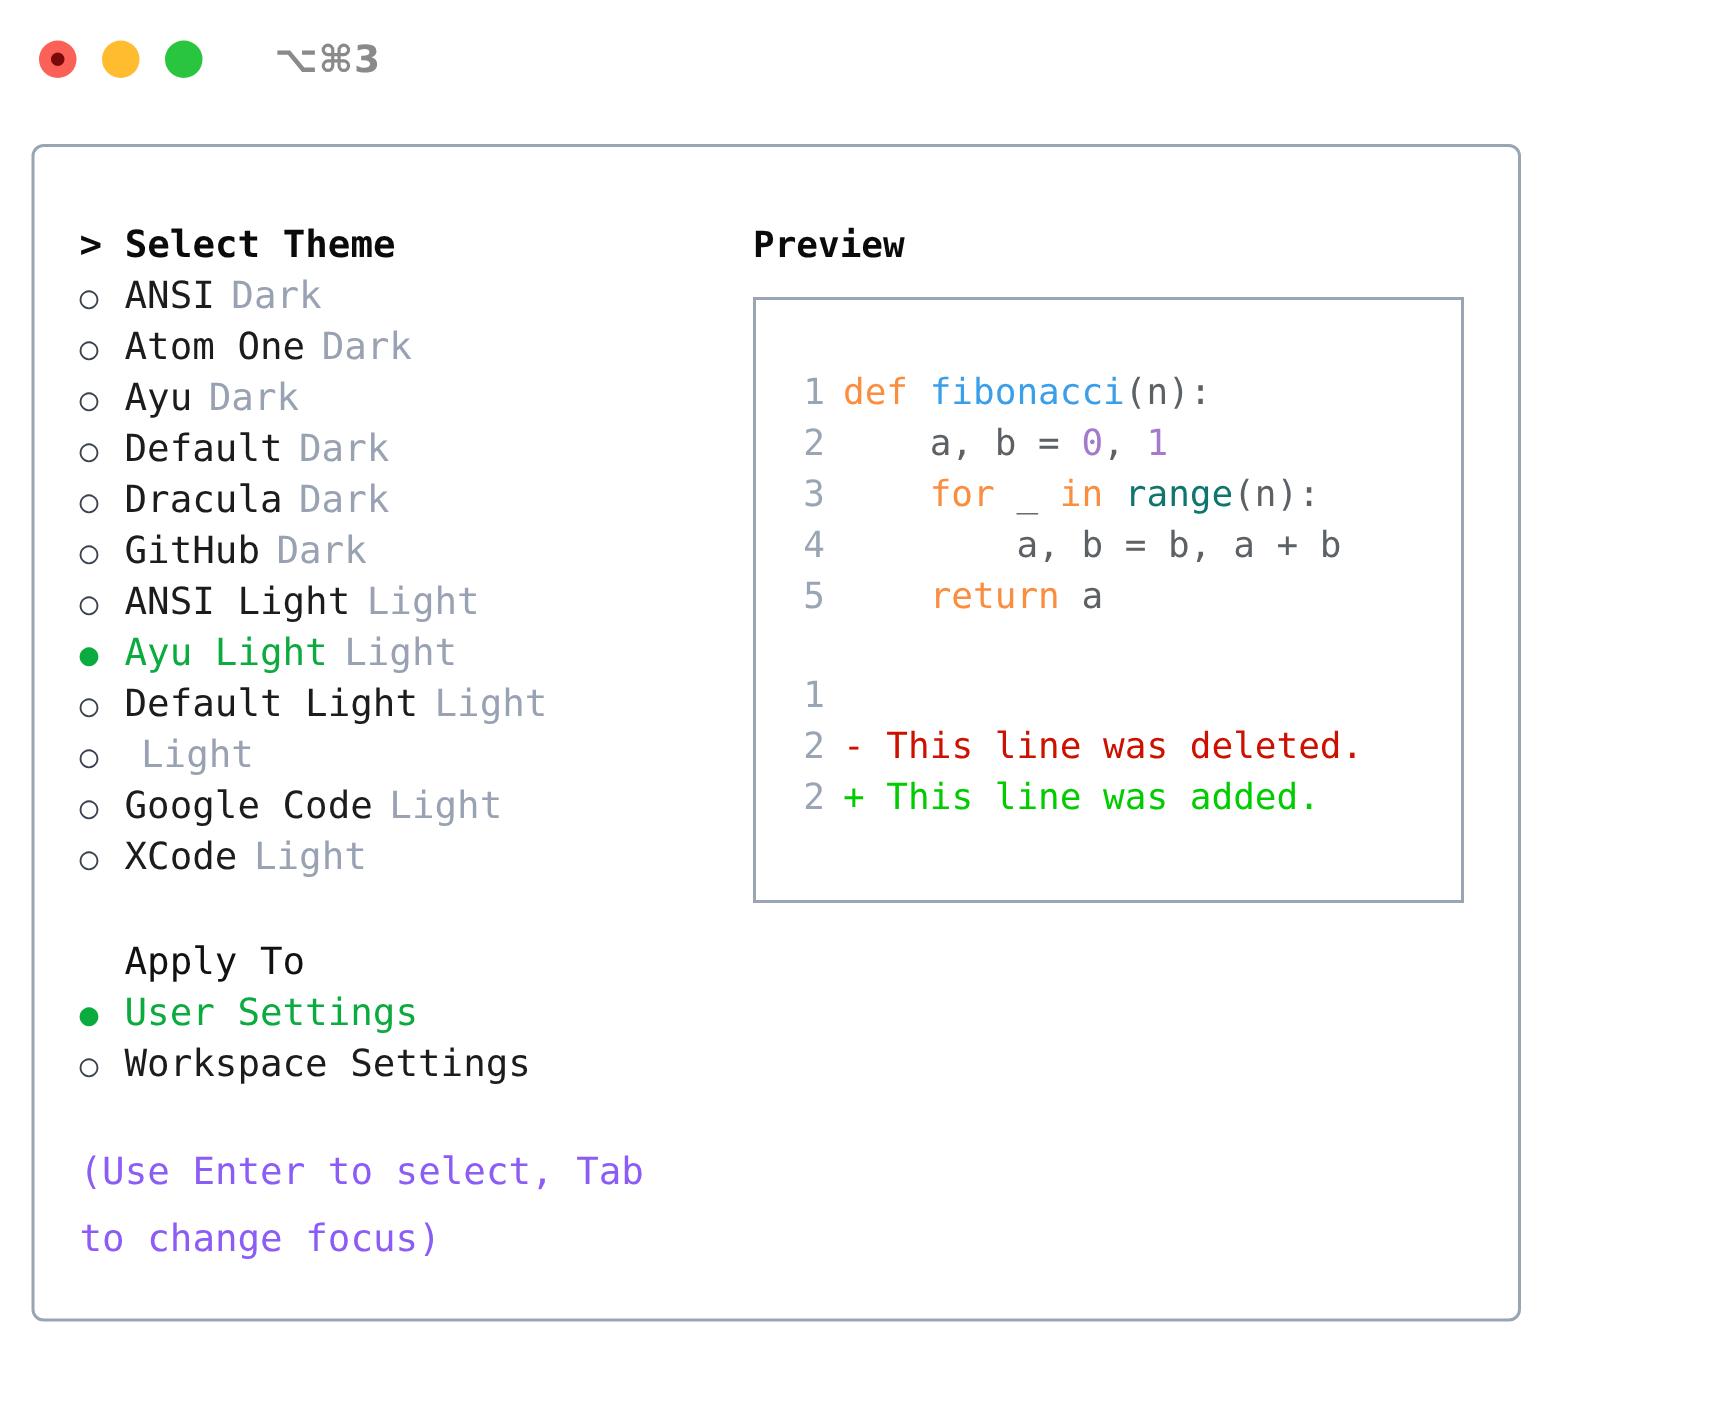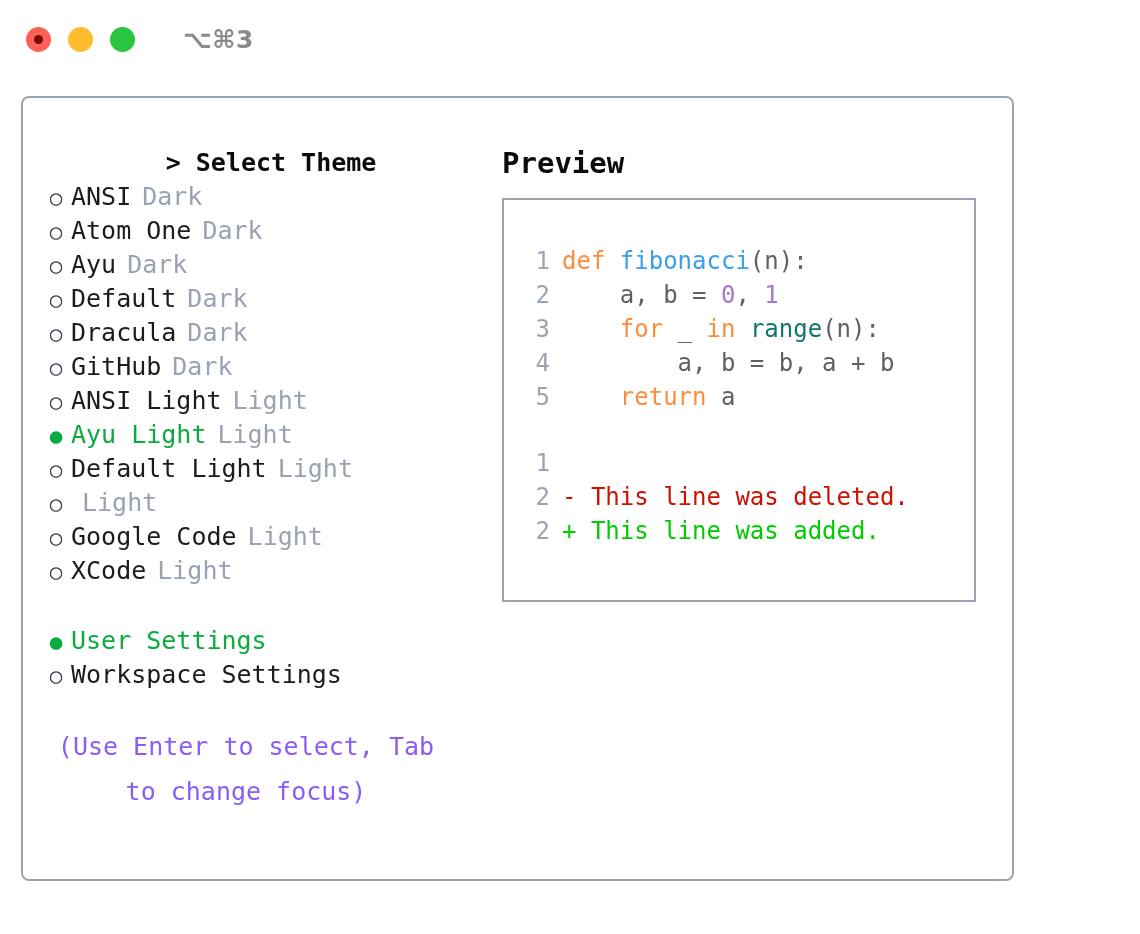--- a/index.html
+++ b/index.html
@@ -82,24 +82,23 @@
   .columns {
     position: absolute;
     left: 0; top: 0;
     width: 100%;
     height: 100%;
   }
 
   
   .left-col {
     position: absolute;
-    left: 18px;
+    left: 30px;
     top: 48px;
     width: 460px;
-    text-align: center;
   }
 
   .list-header {
     font-size: 25px;
     font-weight: bold;
     color: #0b0b0b;
     line-height: 34px;
     white-space: pre;
   }
   .section-header {
@@ -145,21 +144,21 @@
   }
 
   
   .right-col {
     position: absolute;
     left: 479px;
     top: 48px;
     width: 500px;
   }
   .preview-title {
-    font-size: 29px;
+    font-size: 24px;
     font-weight: bold;
     color: #0b0b0b;
     line-height: 34px;
   }
   .preview-box {
     margin-top: 18px;
     width: 474px;
     height: 404px;
     box-sizing: border-box;
     border: 2px solid #9aa5b4;
@@ -272,20 +271,21 @@
           </div>
           <div class="opt-row">
             <span class="marker">○</span>
             <span class="opt-label">XCode</span>
             <span class="opt-variant">Light</span>
           </div>
         </div>
 
         <div class="spacer-sm"></div>
 
+        <div class="section-header">Apply To</div>
 
         <div>
           <div class="opt-row selected">
             <span class="marker">●</span>
             <span class="opt-label">User Settings</span>
           </div>
           <div class="opt-row">
             <span class="marker">○</span>
             <span class="opt-label">Workspace Settings</span>
           </div>

